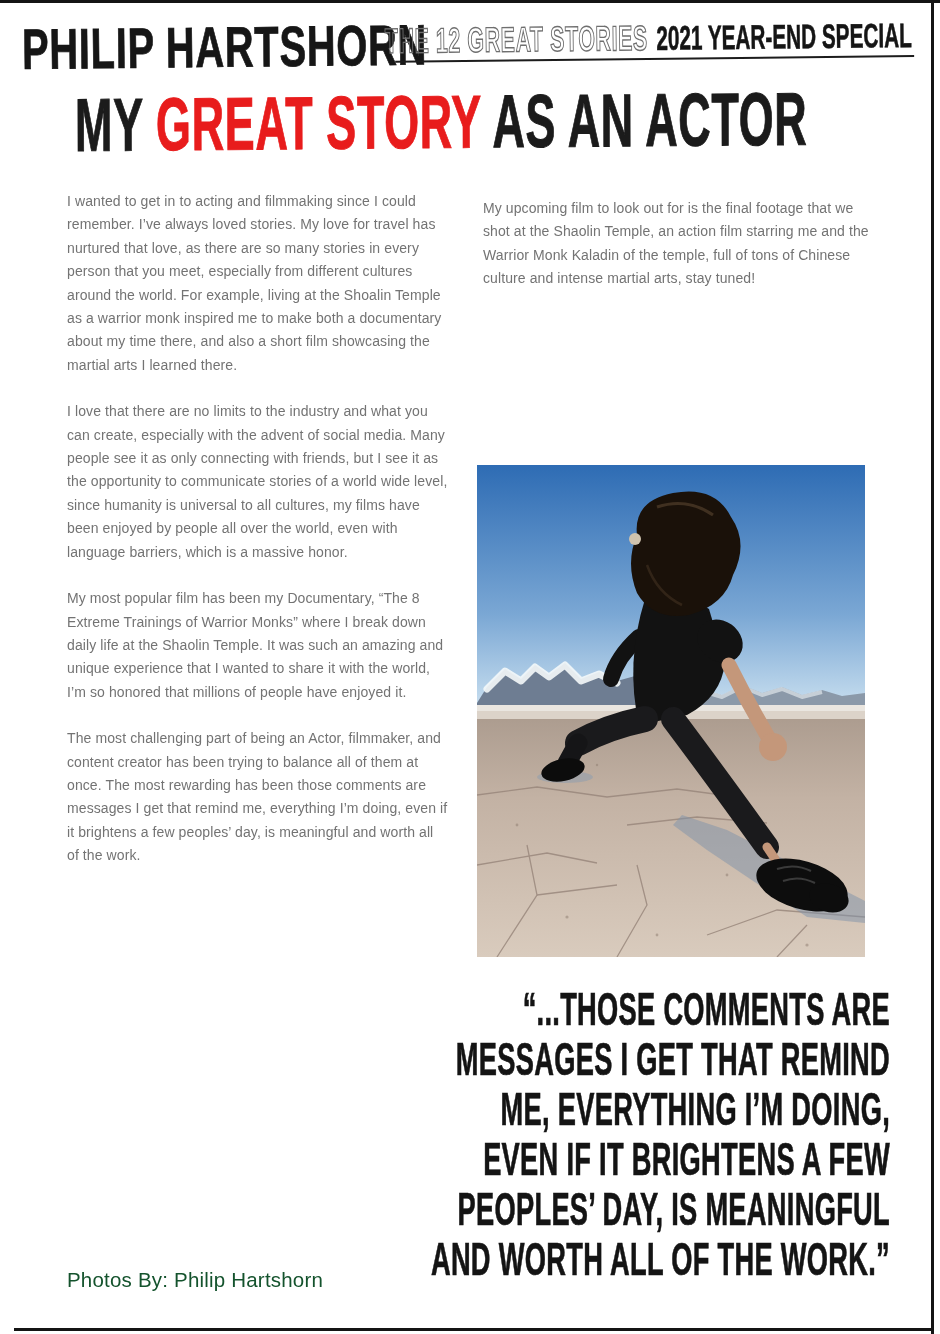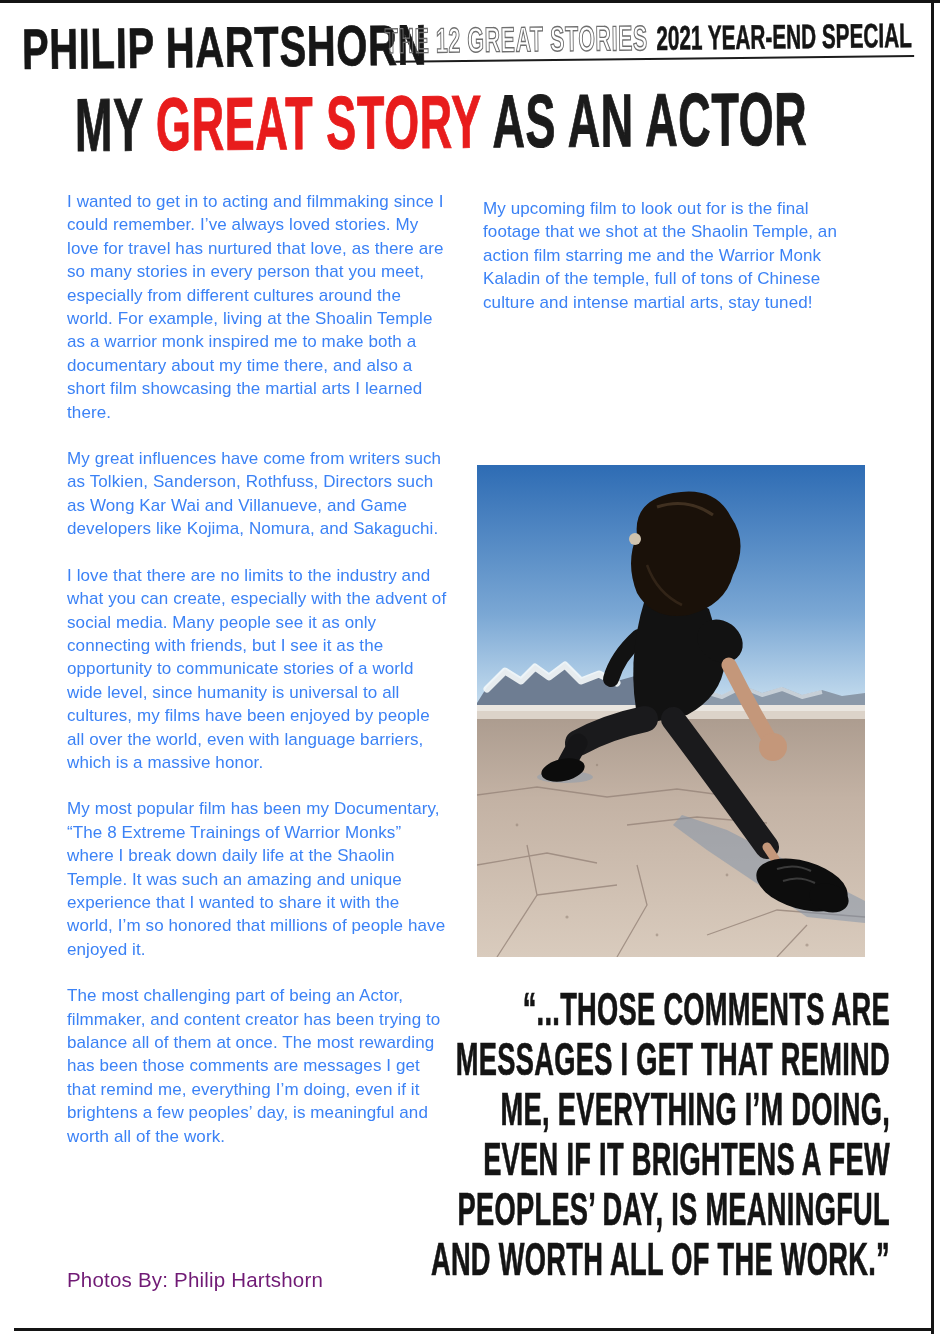--- a/index.html
+++ b/index.html
@@ -46,26 +46,26 @@
     font-weight:bold; white-space:nowrap; color:#1b1b1b;
     transform:scaleX(0.60) rotate(-0.3deg); transform-origin:0 50%;
     -webkit-text-stroke:1px #1b1b1b; letter-spacing:1px;
   }
   .headline .hl-red { color:#e81c1c; -webkit-text-stroke:1px #e81c1c; }
 
   
   .col-left  { position:absolute; left:67px;  top:190px; width:382px; }
   .col-right { position:absolute; left:483px; top:197px; width:386px; }
   .col-left p, .col-right p {
-    margin:0 0 23px 0; font-size:17px; line-height:23.4px; color:#3b82f6;
+    margin:0 0 23px 0; font-size:14px; line-height:23.4px; color:#737373;
     letter-spacing:0.1px;
   }
   .credit {
     position:absolute; left:67px; top:1268px; font-size:20.5px; font-weight:normal;
-    color:#701a75; letter-spacing:0.2px;
+    color:#14532d; letter-spacing:0.2px;
   }
 
   
   .photo { position:absolute; left:477px; top:465px; width:388px; height:492px; margin:0; }
   .photo svg { display:block; width:388px; height:492px; }
 
   
   .pull-quote {
     position:absolute; right:71px; top:984px; width:820px; margin:0;
     text-align:right; color:#141414;
@@ -91,21 +91,20 @@
       <div class="mast-right-inner">
         <span class="series-outline">THE 12 GREAT STORIES</span><span class="edition-solid">2021 YEAR-END SPECIAL</span>
       </div>
     </div>
   </header>
 
   <h1 class="headline"><span>MY </span><span class="hl-red">GREAT STORY</span><span> AS AN ACTOR</span></h1>
 
   <section class="col-left">
     <p>I wanted to get in to acting and filmmaking since I could remember. I’ve always loved stories. My love for travel has nurtured that love, as there are so many stories in every person that you meet, especially from different cultures around the world. For example, living at the Shoalin Temple as a warrior monk inspired me to make both a documentary about my time there, and also a short film showcasing the martial arts I learned there.</p>
-    <p>My great influences have come from writers such as Tolkien, Sanderson, Rothfuss, Directors such as Wong Kar Wai and Villanueve, and Game developers like Kojima, Nomura, and Sakaguchi.</p>
     <p>I love that there are no limits to the industry and what you can create, especially with the advent of social media. Many people see it as only connecting with friends, but I see it as the opportunity to communicate stories of a world wide level, since humanity is universal to all cultures, my films have been enjoyed by people all over the world, even with language barriers, which is a massive honor.</p>
     <p>My most popular film has been my Documentary, “The 8 Extreme Trainings of Warrior Monks” where I break down daily life at the Shaolin Temple. It was such an amazing and unique experience that I wanted to share it with the world, I’m so honored that millions of people have enjoyed it.</p>
     <p>The most challenging part of being an Actor, filmmaker, and content creator has been trying to balance all of them at once. The most rewarding has been those comments are messages I get that remind me, everything I’m doing, even if it brightens a few peoples’ day, is meaningful and worth all of the work.</p>
   </section>
 
   <section class="col-right">
     <p>My upcoming film to look out for is the final footage that we shot at the Shaolin Temple, an action film starring me and the Warrior Monk Kaladin of the temple, full of tons of Chinese culture and intense martial arts, stay tuned!</p>
   </section>
 
   <figure class="photo">

